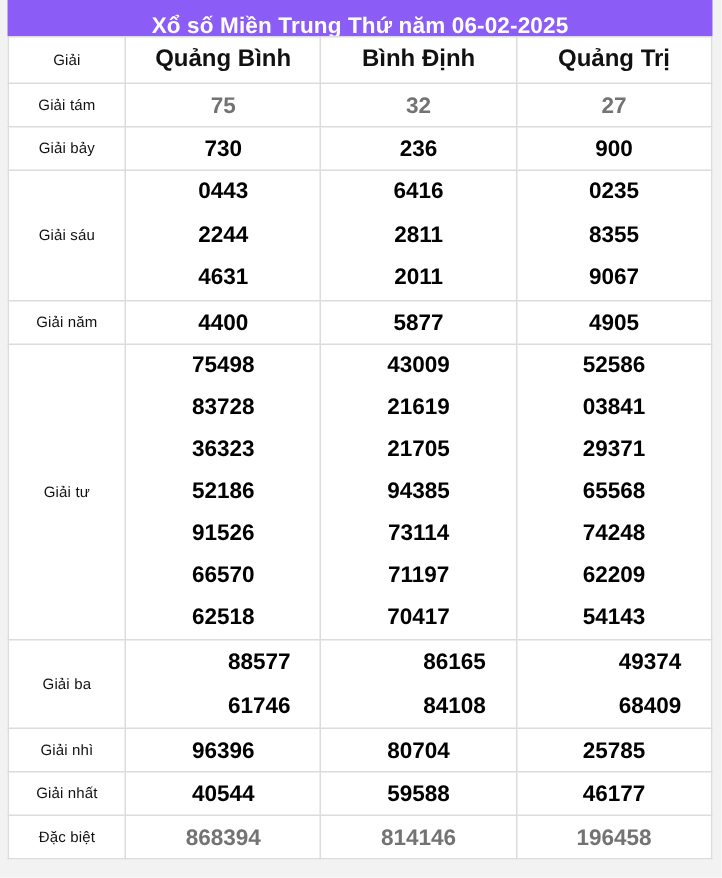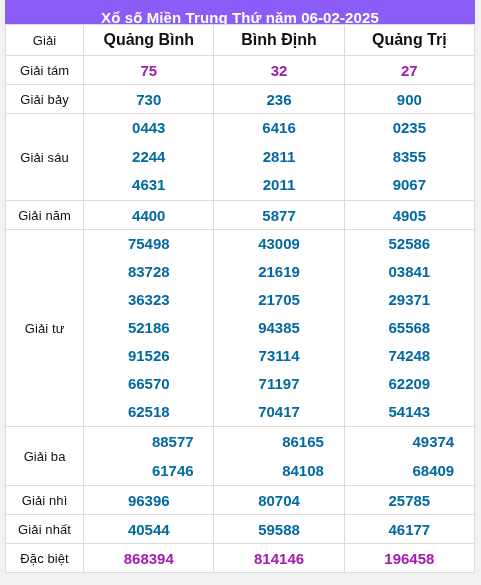--- a/index.html
+++ b/index.html
@@ -45,39 +45,39 @@
     border:1px solid #dcdcdc;
     text-align:center;
     vertical-align:middle;
     padding:0;
     color:#111111;
   }
   col.c-label{width:78px;}
   col.c-prov{width:130px;}
 
   .lbl{
-    font-size:13px;
+    font-size:10px;
     color:#222;
     font-weight:normal;
     letter-spacing:.1px;
     white-space:nowrap;
   }
   .prov{
     font-size:16px;
     font-weight:bold;
     color:#111;
     height:30px;
     white-space:nowrap;
   }
   .num{
     font-size:15px;
     font-weight:bold;
-    color:#0369a1;
-  }
-  .num.red{color:#a21caf;}
+    color:#000000;
+  }
+  .num.red{color:#737373;}
   .stack{
     display:flex;
     flex-direction:column;
     justify-content:center;
     align-items:center;
   }
   .stack > span{display:block;}
   
   .r-head td{height:30px;}
   .r-28 td{height:28px;}

